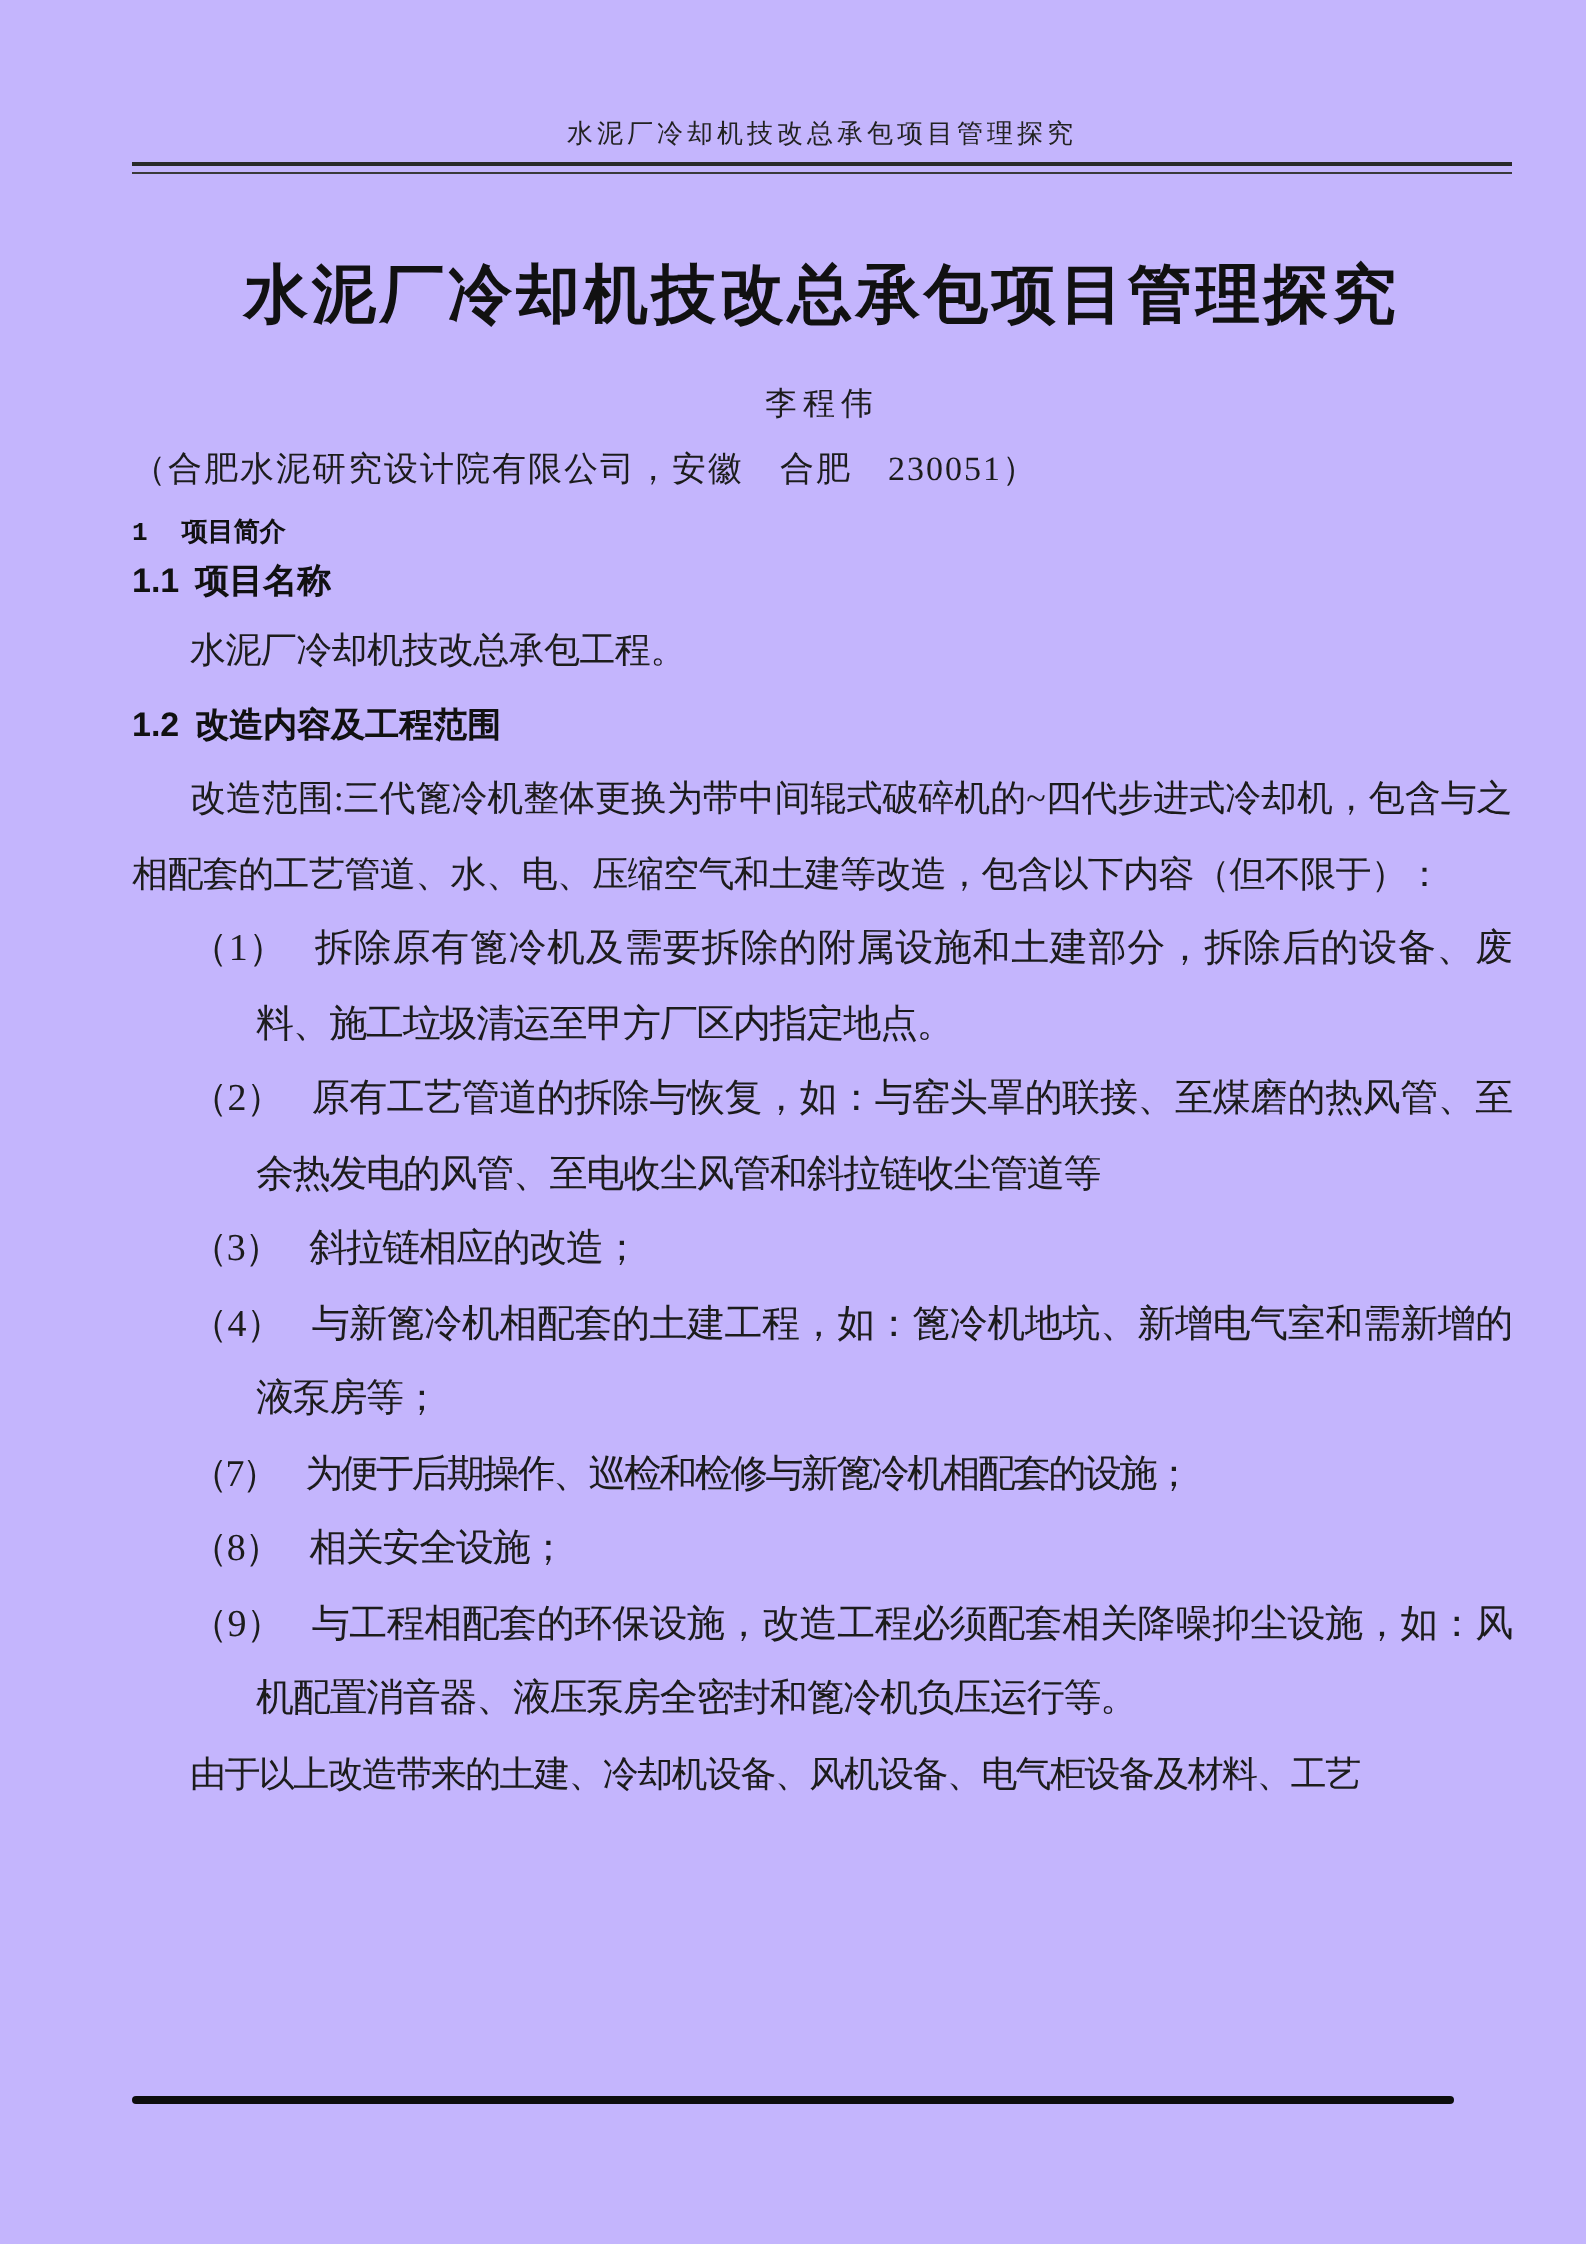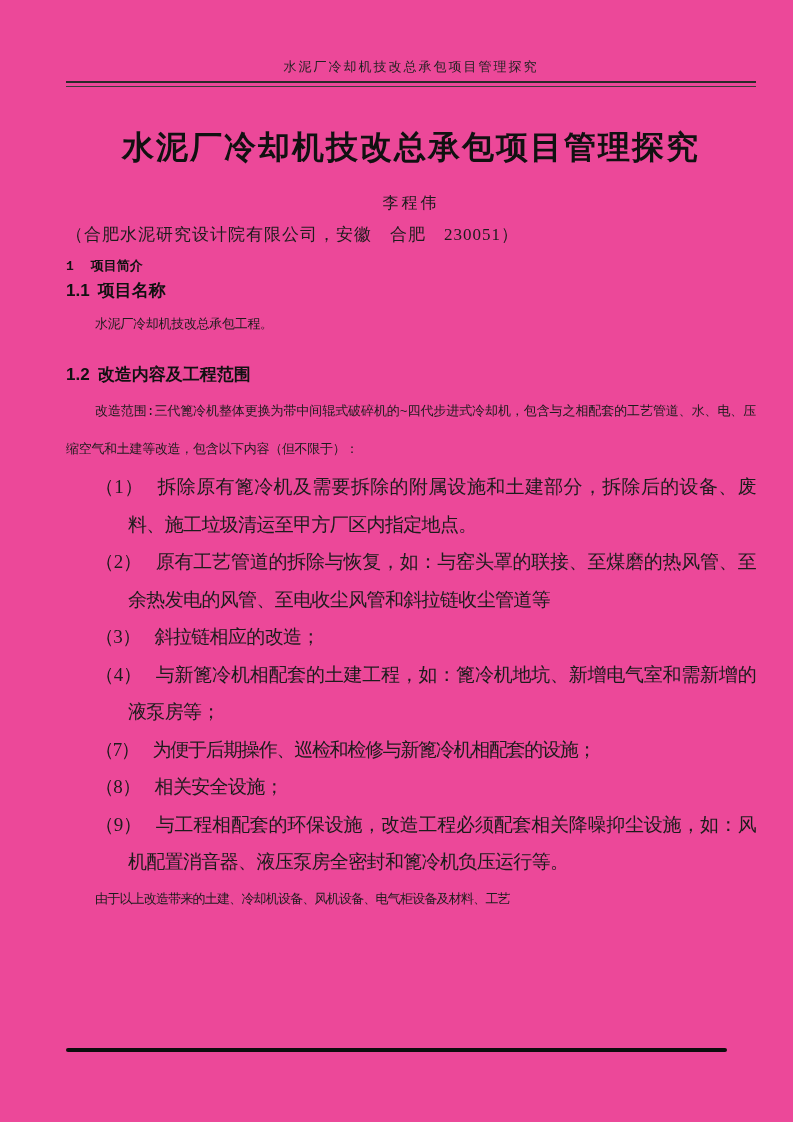--- a/index.html
+++ b/index.html
@@ -2,21 +2,21 @@
 <html><head>
 <meta charset="utf-8">
 <style>
   * { margin: 0; padding: 0; box-sizing: border-box; }
   html, body { background: #e8e8e8; }
   .page {
     position: relative;
     width: 793px;
     height: 1122px;
     margin: 0 auto;
-    background: #ec4899;
+    background: #c4b5fd;
     color: #1c1c1c;
     padding: 58px 37px 0 66px;
     font-family: "Liberation Serif", "DejaVu Serif", serif;
     overflow: hidden;
   }
   .running-header {
     text-align: center;
     font-size: 13px;
     line-height: 18px;
     letter-spacing: 2px;
@@ -61,29 +61,28 @@
   }
   .h1 .sec-title { margin-left: 17px; }
   .h2 {
     font-family: "Liberation Sans", "DejaVu Sans", sans-serif;
     font-weight: bold;
     font-size: 17px;
     line-height: 24px;
     color: #111;
   }
   .h2 .sec-title { margin-left: 8px; }
-  .h2.second { margin-top: 26px; }
+  .h2.second { margin-top: 14px; }
   .para {
     margin-top: 10px;
-    font-size: 13px;
+    font-size: 18px;
     line-height: 24px;
     text-indent: 29px;
     text-align: justify;
     letter-spacing: -0.3px;
-    font-family: Liberation Mono, monospace;
   }
   .para.multiline {
     margin-top: 6px;
     line-height: 37.5px;
   }
   .list { }
   .list-item {
     padding-left: 62px;
     text-indent: -33px;
     font-size: 19px;

